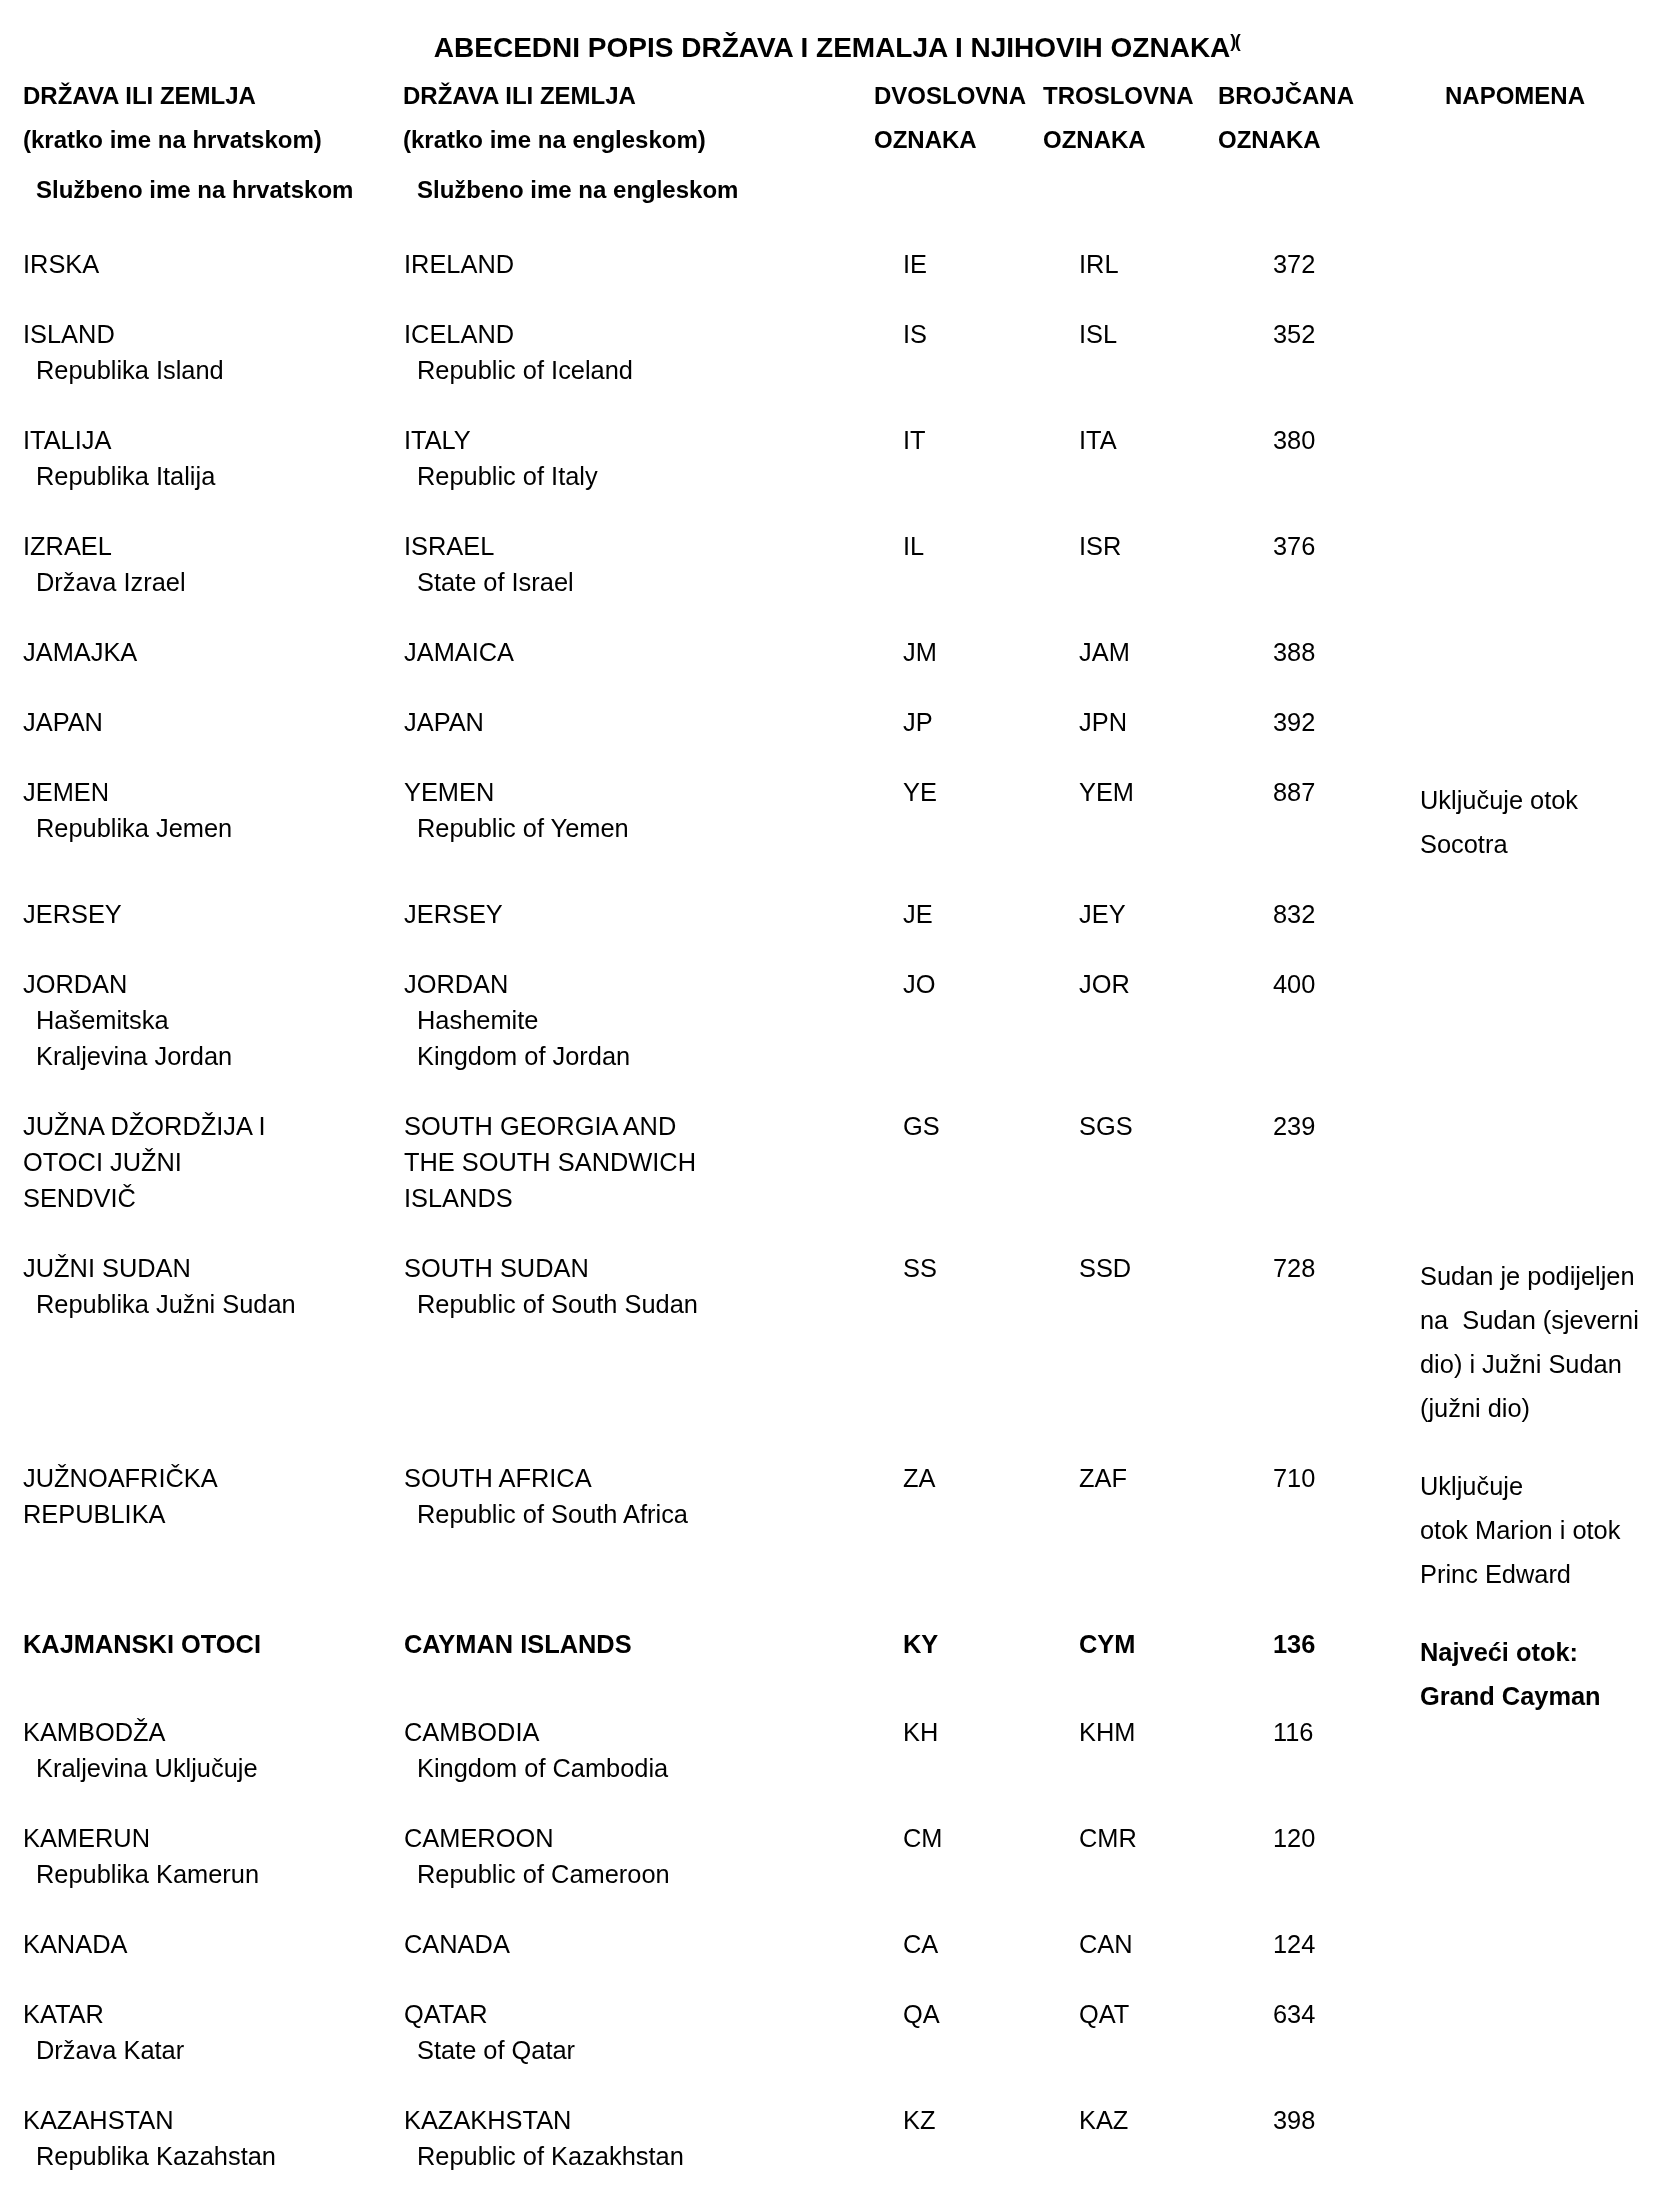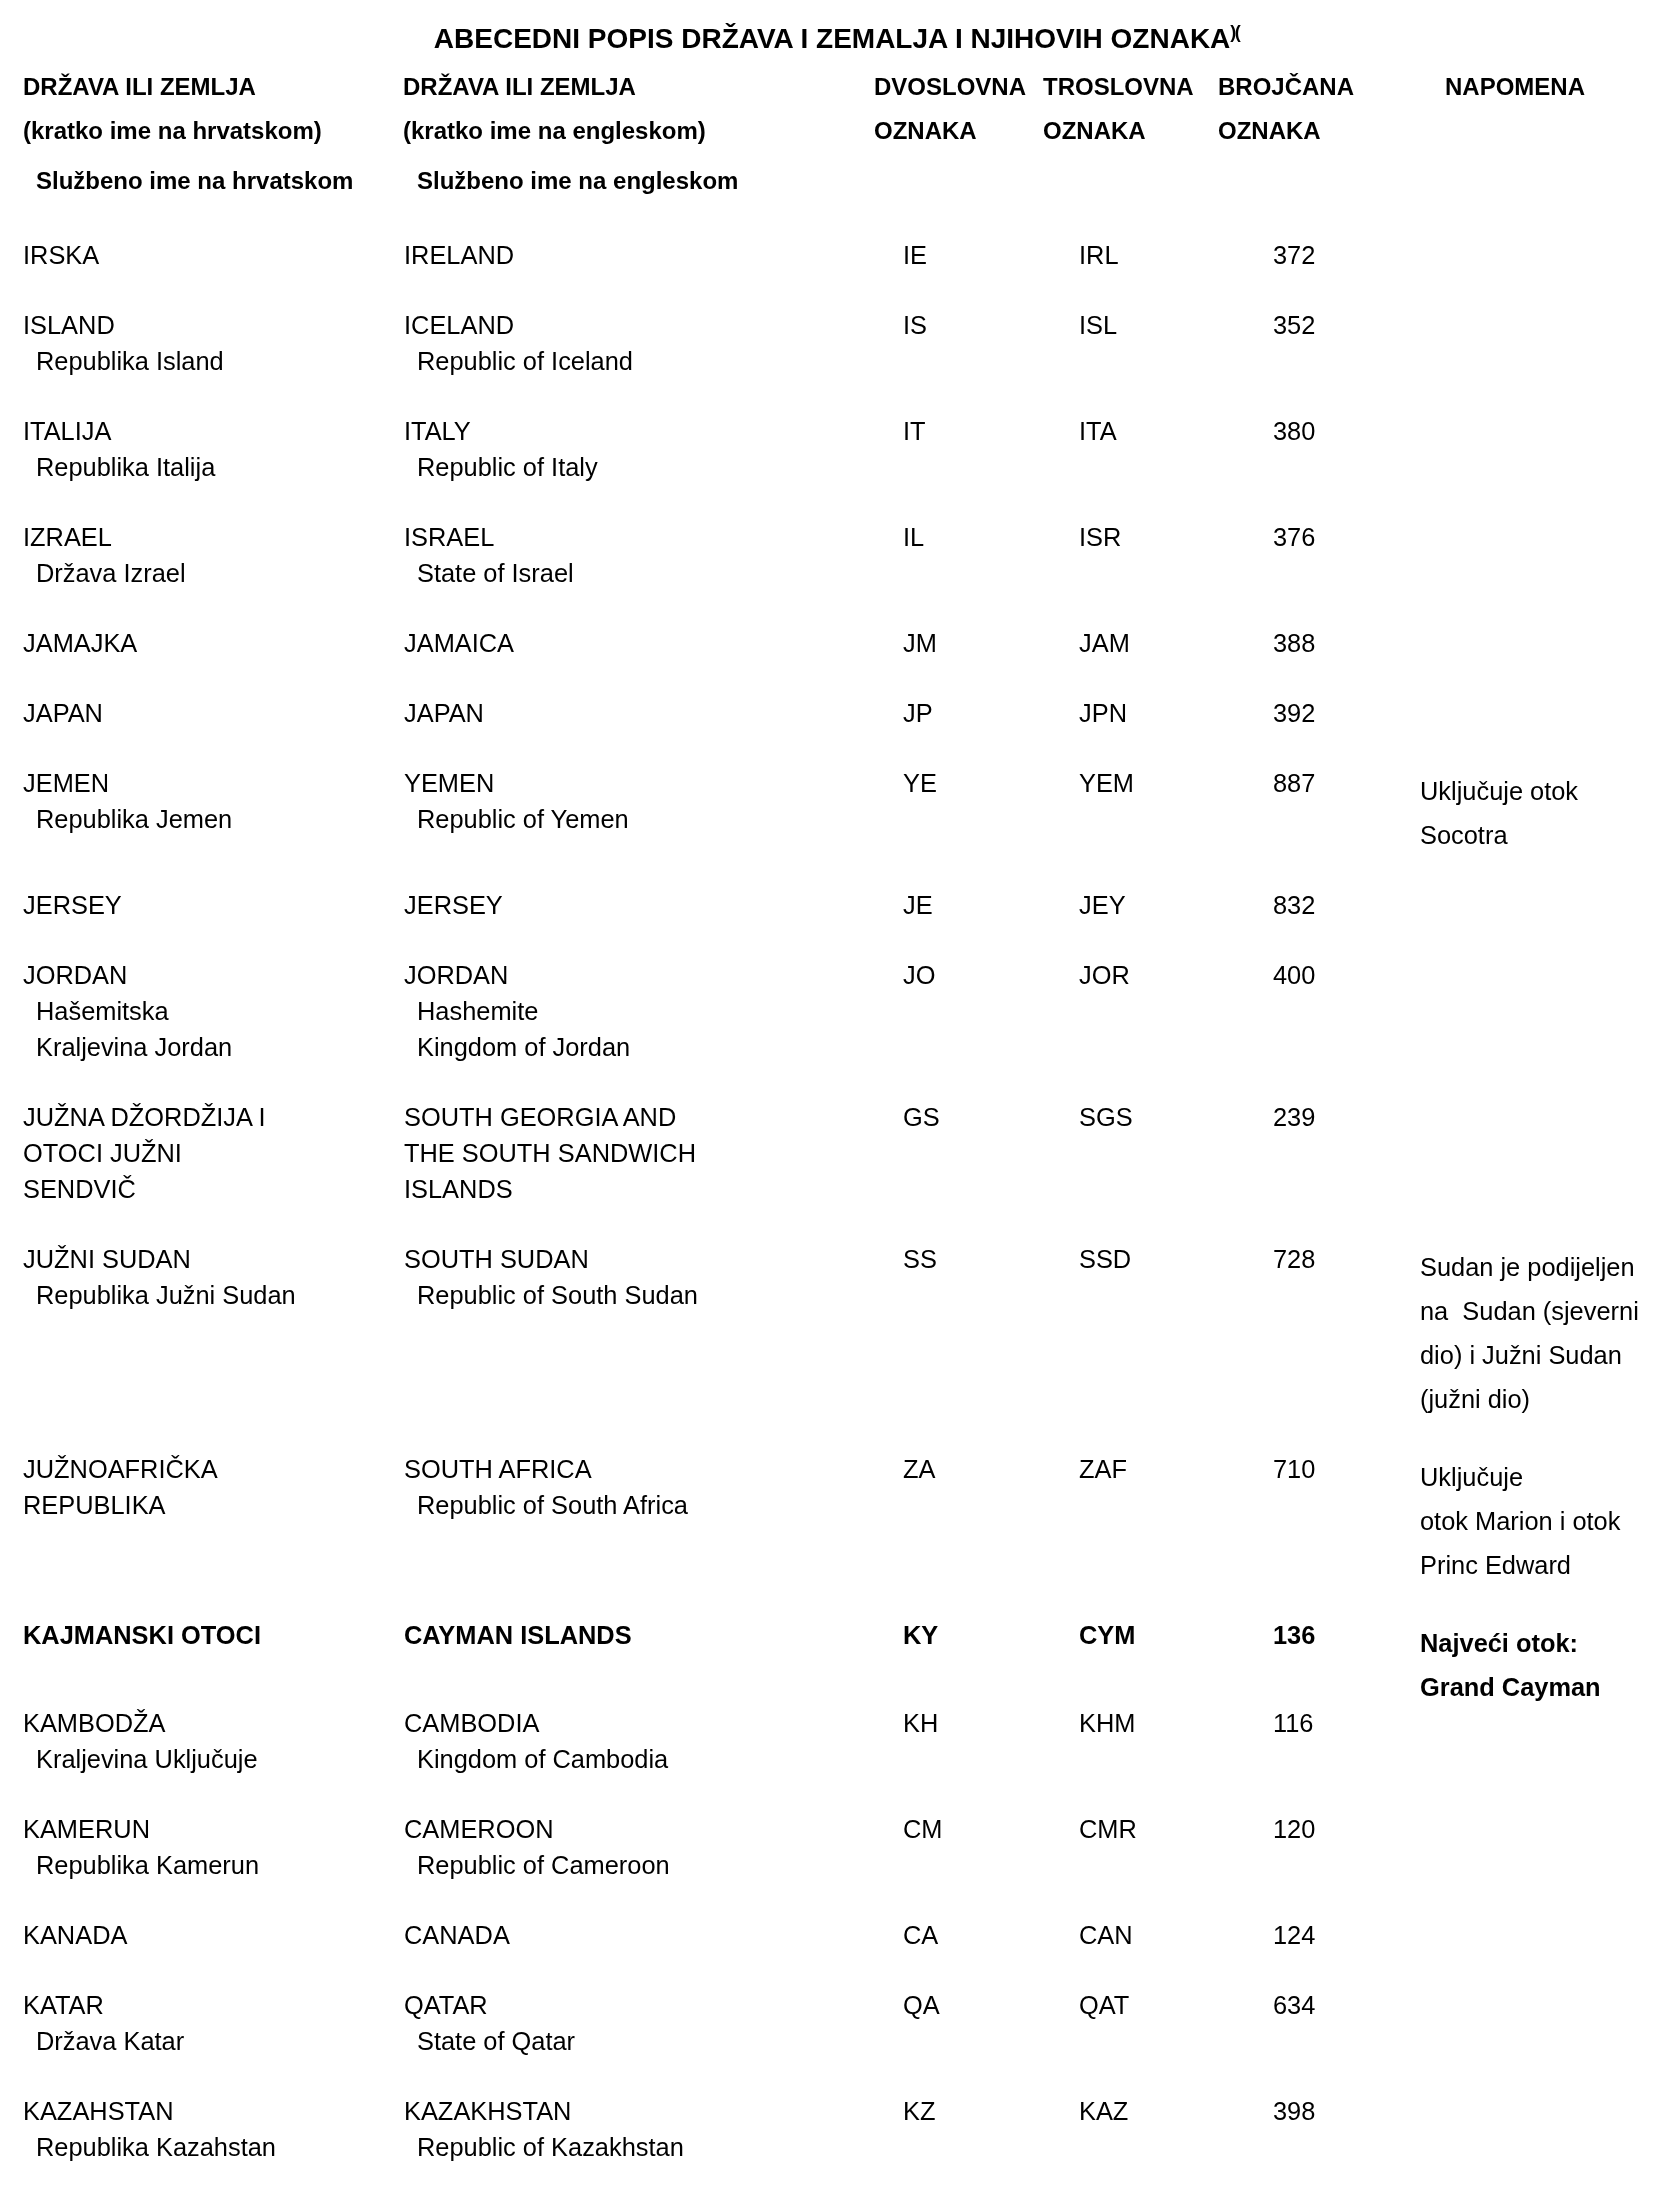--- a/index.html
+++ b/index.html
@@ -5,21 +5,21 @@
   html,body{margin:0;padding:0;background:#ffffff;}
   .page{
     position:relative;
     width:1673px;
     height:2205px;
     background:#ffffff;
     color:#000000;
     font-family:"Liberation Sans","DejaVu Sans",sans-serif;
     overflow:hidden;
     box-sizing:border-box;
-    padding-top:13px;
+    padding-top:22px;
   }
   .title{
     text-align:center;
     font-size:28px;
     font-weight:bold;
     height:39px;
     line-height:39px;
     white-space:nowrap;
   }
   .title .fnmark{

